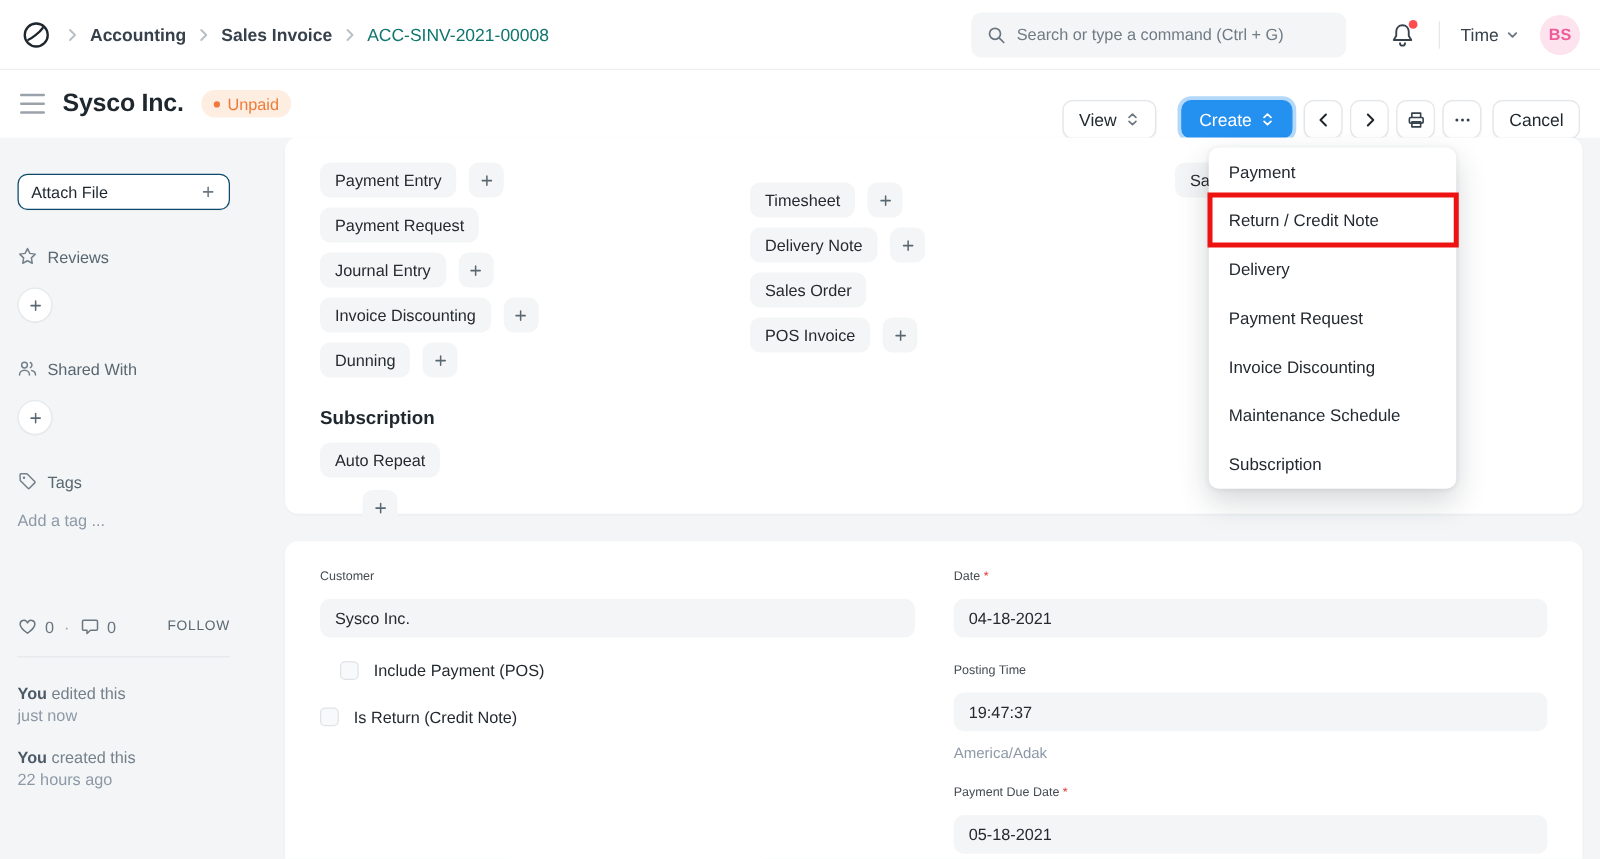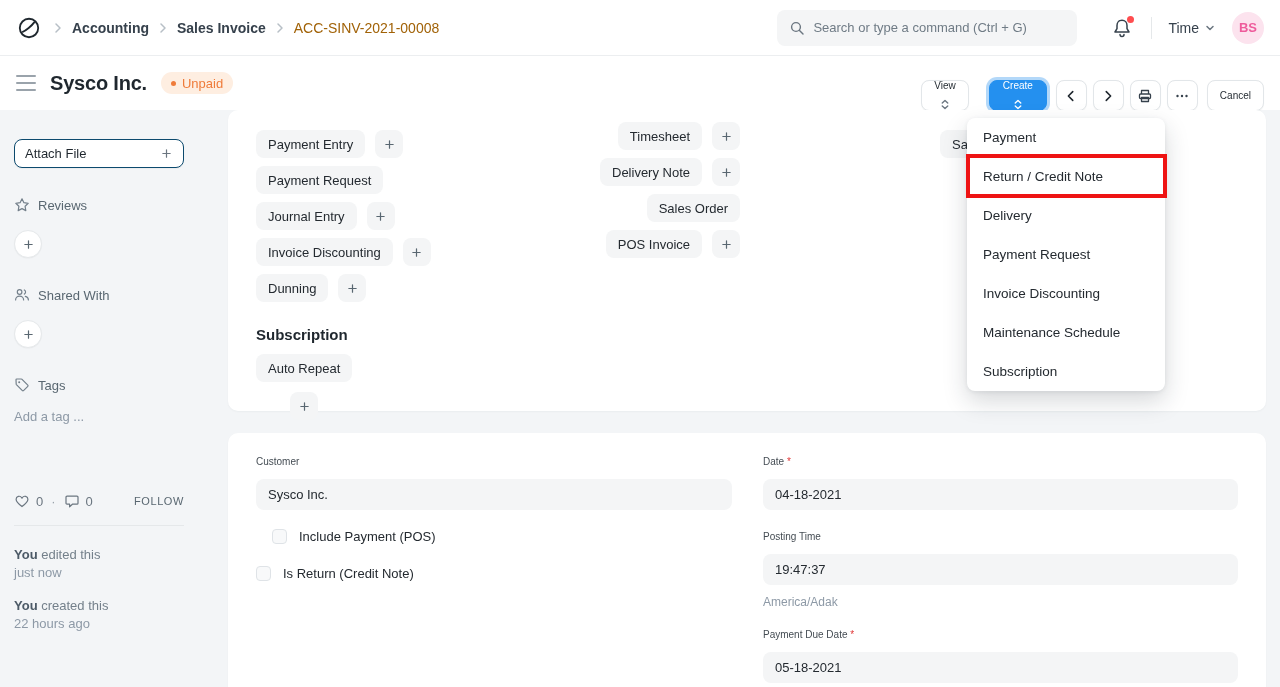--- a/index.html
+++ b/index.html
@@ -7,42 +7,42 @@
   body { font-family:"Liberation Sans", sans-serif; background:#f3f5f7; position:relative; overflow:hidden; color:#1f272e; }
   svg { display:block; }
 
   
   .header-zone { position:absolute; top:0; left:0; width:1280px; height:110px; background:#fff; }
   .navbar { position:absolute; top:0; left:0; width:1280px; height:56px; background:#fff; border-bottom:1px solid #eceef0; display:flex; align-items:center; padding:0 16px; }
   .crumb-wrap { display:flex; align-items:center; gap:6px; }
   .logo { width:26px; height:26px; color:#1f272e; margin-right:2px; }
   .crumb-sep { color:#b7bfc6; }
   .crumb { font-size:14px; font-weight:600; color:#36414c; text-decoration:none; }
-  .crumb.current { color:#a16207; font-weight:400; }
+  .crumb.current { color:#0f766e; font-weight:400; }
 
   .nav-right { margin-left:auto; display:flex; align-items:center; }
   .search-box { width:300px; height:36px; background:#f4f5f6; border:none; border-radius:8px; display:flex; align-items:center; padding:0 12px; gap:8px; margin-right:34px; }
   .search-box input { border:none; background:transparent; outline:none; font-family:inherit; font-size:13px; color:#36414c; width:100%; }
   .search-box input::placeholder { color:#6f7b85; }
   .bell-wrap { position:relative; width:22px; height:22px; color:#36414c; margin-right:18px; }
   .bell-dot { position:absolute; top:-1px; right:-1px; width:7px; height:7px; border-radius:50%; background:#ff4d4f; }
   .nav-divider { width:1px; height:22px; background:#e5e8ea; margin-right:16px; }
   .help { display:flex; align-items:center; gap:5px; font-size:14px; color:#36414c; margin-right:16px; cursor:pointer; }
   .avatar { width:32px; height:32px; border-radius:50%; background:#fce3ee; color:#ee5c9c; font-size:13px; font-weight:600; display:flex; align-items:center; justify-content:center; }
 
   
   .page-head { position:absolute; top:56px; left:0; width:1280px; height:54px; display:flex; align-items:center; padding:0 16px; background:#fff; }
   .burger { width:20px; height:16px; display:flex; flex-direction:column; justify-content:space-between; margin-right:14px; cursor:pointer; }
   .burger span { height:2px; background:#9aa3ab; border-radius:1px; }
   .page-title { font-size:20px; font-weight:700; color:#1f272e; letter-spacing:-0.2px; }
   .status-pill { margin-left:14px; height:22px; padding:0 10px; border-radius:11px; background:#feeee1; color:#ef7b3a; font-size:13px; display:flex; align-items:center; gap:6px; }
   .status-pill .dot { width:5px; height:5px; border-radius:50%; background:#ef7b3a; }
 
   .hdr-actions { position:absolute; right:16px; top:80px; display:flex; align-items:center; gap:6px; }
-  .btn { height:31px; border-radius:8px; font-size:10px; display:flex; align-items:center; justify-content:center; cursor:pointer; border:1px solid #e2e6e9; background:#fff; color:#1f272e; box-shadow:0 .5px 1px rgba(0,0,0,.04);flex-direction:column; }
+  .btn { height:31px; border-radius:8px; font-size:14px; display:flex; align-items:center; justify-content:center; cursor:pointer; border:1px solid #e2e6e9; background:#fff; color:#1f272e; box-shadow:0 .5px 1px rgba(0,0,0,.04); }
   .btn-default { padding:0 12px; gap:7px; }
   .btn-square { width:31px; }
   .btn-primary { background:#2490ef; border-color:#2490ef; color:#fff; padding:0 13px; gap:7px; box-shadow:0 0 0 3px rgba(36,144,239,.35); margin-left:14px; margin-right:3px; }
   .icon-gray { color:#6b7680; }
 
   
   .sidebar { position:absolute; left:14px; top:110px; width:170px; }
   .attach-btn { margin-top:29px; height:29px; background:#fff; border:1px solid #0c4a6e; border-radius:8px; display:flex; align-items:center; justify-content:space-between; padding:0 10px; font-size:13px; color:#1f272e; cursor:pointer; box-shadow:0 .5px 1px rgba(0,0,0,.04); }
   .sb-section { display:flex; align-items:center; gap:8px; font-size:13px; color:#596771; }
   .sb-section .sb-ic { color:#74808b; }
@@ -322,21 +322,21 @@
     <div class="doc-row">
       <div class="doc-btn">Dunning</div>
       <div class="doc-plus">
           <svg width="13" height="13" viewBox="0 0 16 16" fill="none" stroke="currentColor" stroke-width="1.5" stroke-linecap="round">
             <path d="M8 3.5v9M3.5 8h9"></path>
           </svg>
         </div>
     </div>
   </div>
 
-  <div class="doc-col" style="left:372px; top:12px;align-items:flex-end;">
+  <div class="doc-col" style="left:372px; top:36px;">
     <div class="doc-row">
       <div class="doc-btn">Timesheet</div>
       <div class="doc-plus">
           <svg width="13" height="13" viewBox="0 0 16 16" fill="none" stroke="currentColor" stroke-width="1.5" stroke-linecap="round">
             <path d="M8 3.5v9M3.5 8h9"></path>
           </svg>
         </div>
     </div>
     <div class="doc-row">
       <div class="doc-btn">Delivery Note</div>

